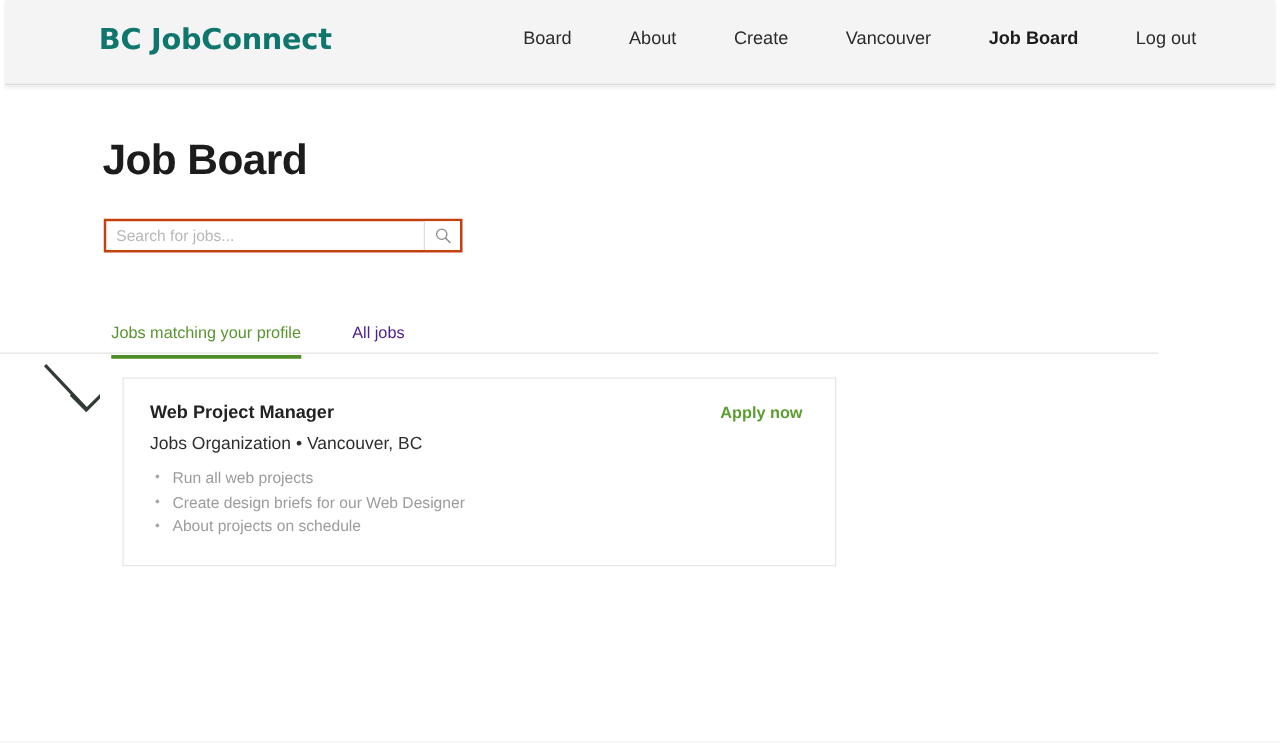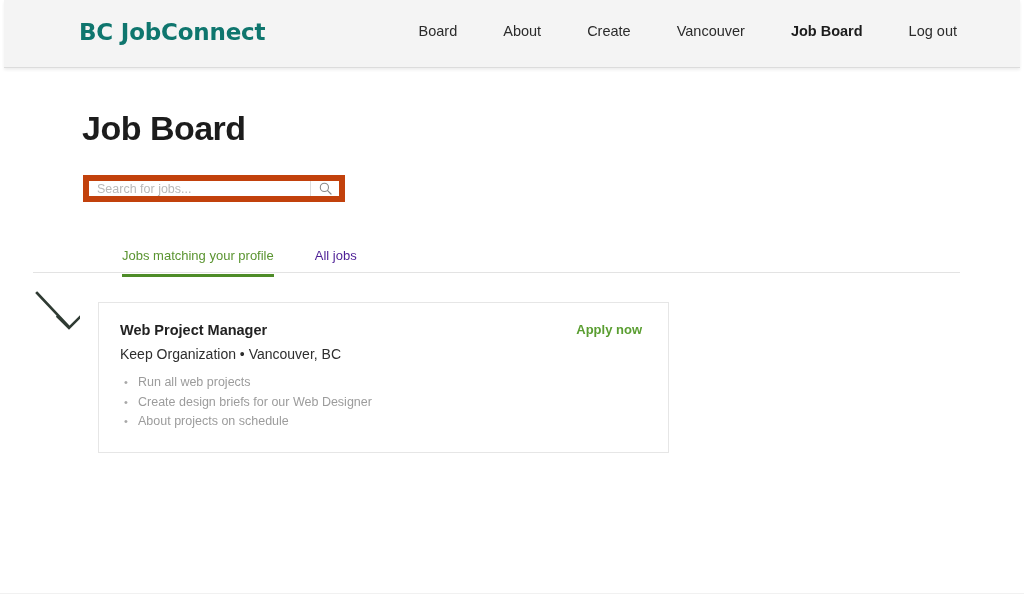--- a/index.html
+++ b/index.html
@@ -93,23 +93,23 @@
     letter-spacing: -0.5px;
     margin: 0;
     line-height: 40px;
   }
 
   
   .search-wrap {
     position: absolute;
     left: 83px;
     top: 107px;
-    width: 262px;
+    width: 287px;
     height: 27px;
-    border: 6px solid #c2410c;
+    border: 2px solid #c2410c;
     background: #ffffff;
     box-sizing: border-box;
     display: flex;
     align-items: stretch;
   }
   .search-input {
     flex: 1;
     border: 0;
     outline: none;
     padding: 0 8px;
@@ -129,26 +129,25 @@
     display: flex;
     align-items: center;
     justify-content: center;
   }
   .search-button svg { display: block; }
 
   
   .tabs-bar {
     position: absolute;
     left: 0;
-    top: 172px;
+    top: 182px;
     width: 927px;
     height: 33px;
     border-bottom: 1px solid #e3e3e3;
     box-sizing: border-box;
-    margin-left: 33px;
   }
   .tabs {
     position: absolute;
     left: 89px;
     top: 0;
     display: flex;
     align-items: flex-start;
     height: 33px;
   }
   .tab {
@@ -295,21 +294,21 @@
       <svg width="52" height="54" viewBox="0 0 52 54" aria-hidden="true">
         <line x1="9" y1="9" x2="41" y2="43" stroke="#2f3b33" stroke-width="2.6" stroke-linecap="square"></line>
         <polyline points="41,28 41,44 25,44" fill="none" stroke="#2f3b33" stroke-width="2.6" stroke-linecap="square" stroke-linejoin="miter" transform="rotate(45 41 44)"></polyline>
       </svg>
     </div>
 
     <div class="job-list">
 
       <div class="job-card">
         <div class="job-title">Web Project Manager</div>
-        <div class="job-meta">Keep Organization • Vancouver, BC</div>
+        <div class="job-meta">Jobs Organization • Vancouver, BC</div>
         <ul class="job-bullets">
           <li>Run all web projects</li>
           <li>Create design briefs for our Web Designer</li>
           <li>About projects on schedule</li>
         </ul>
         <a class="apply-link">Apply now</a>
       </div>
 
     </div>
 

